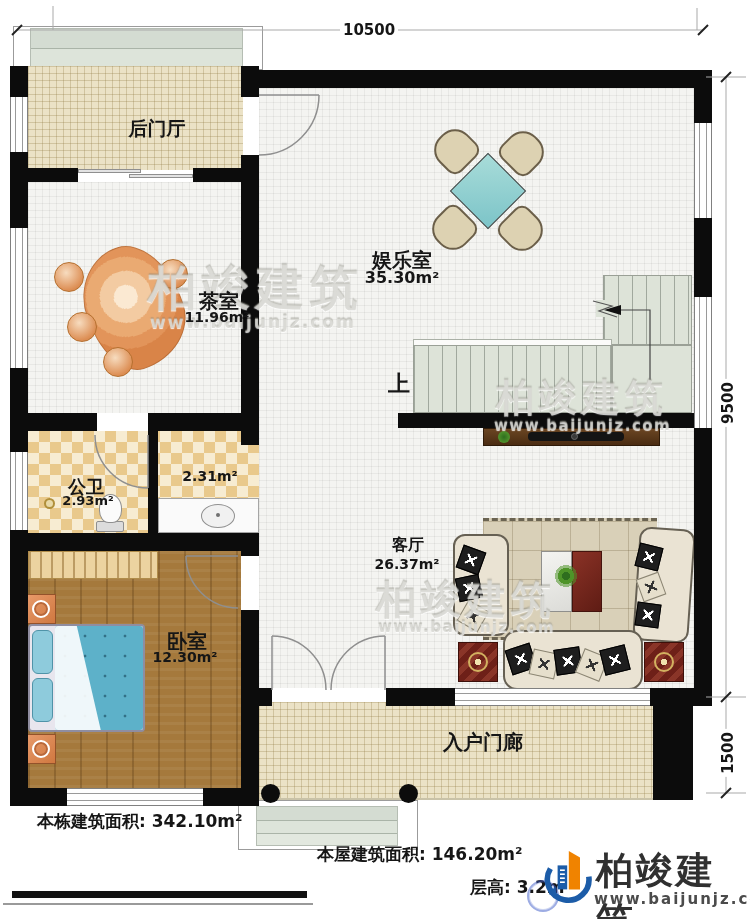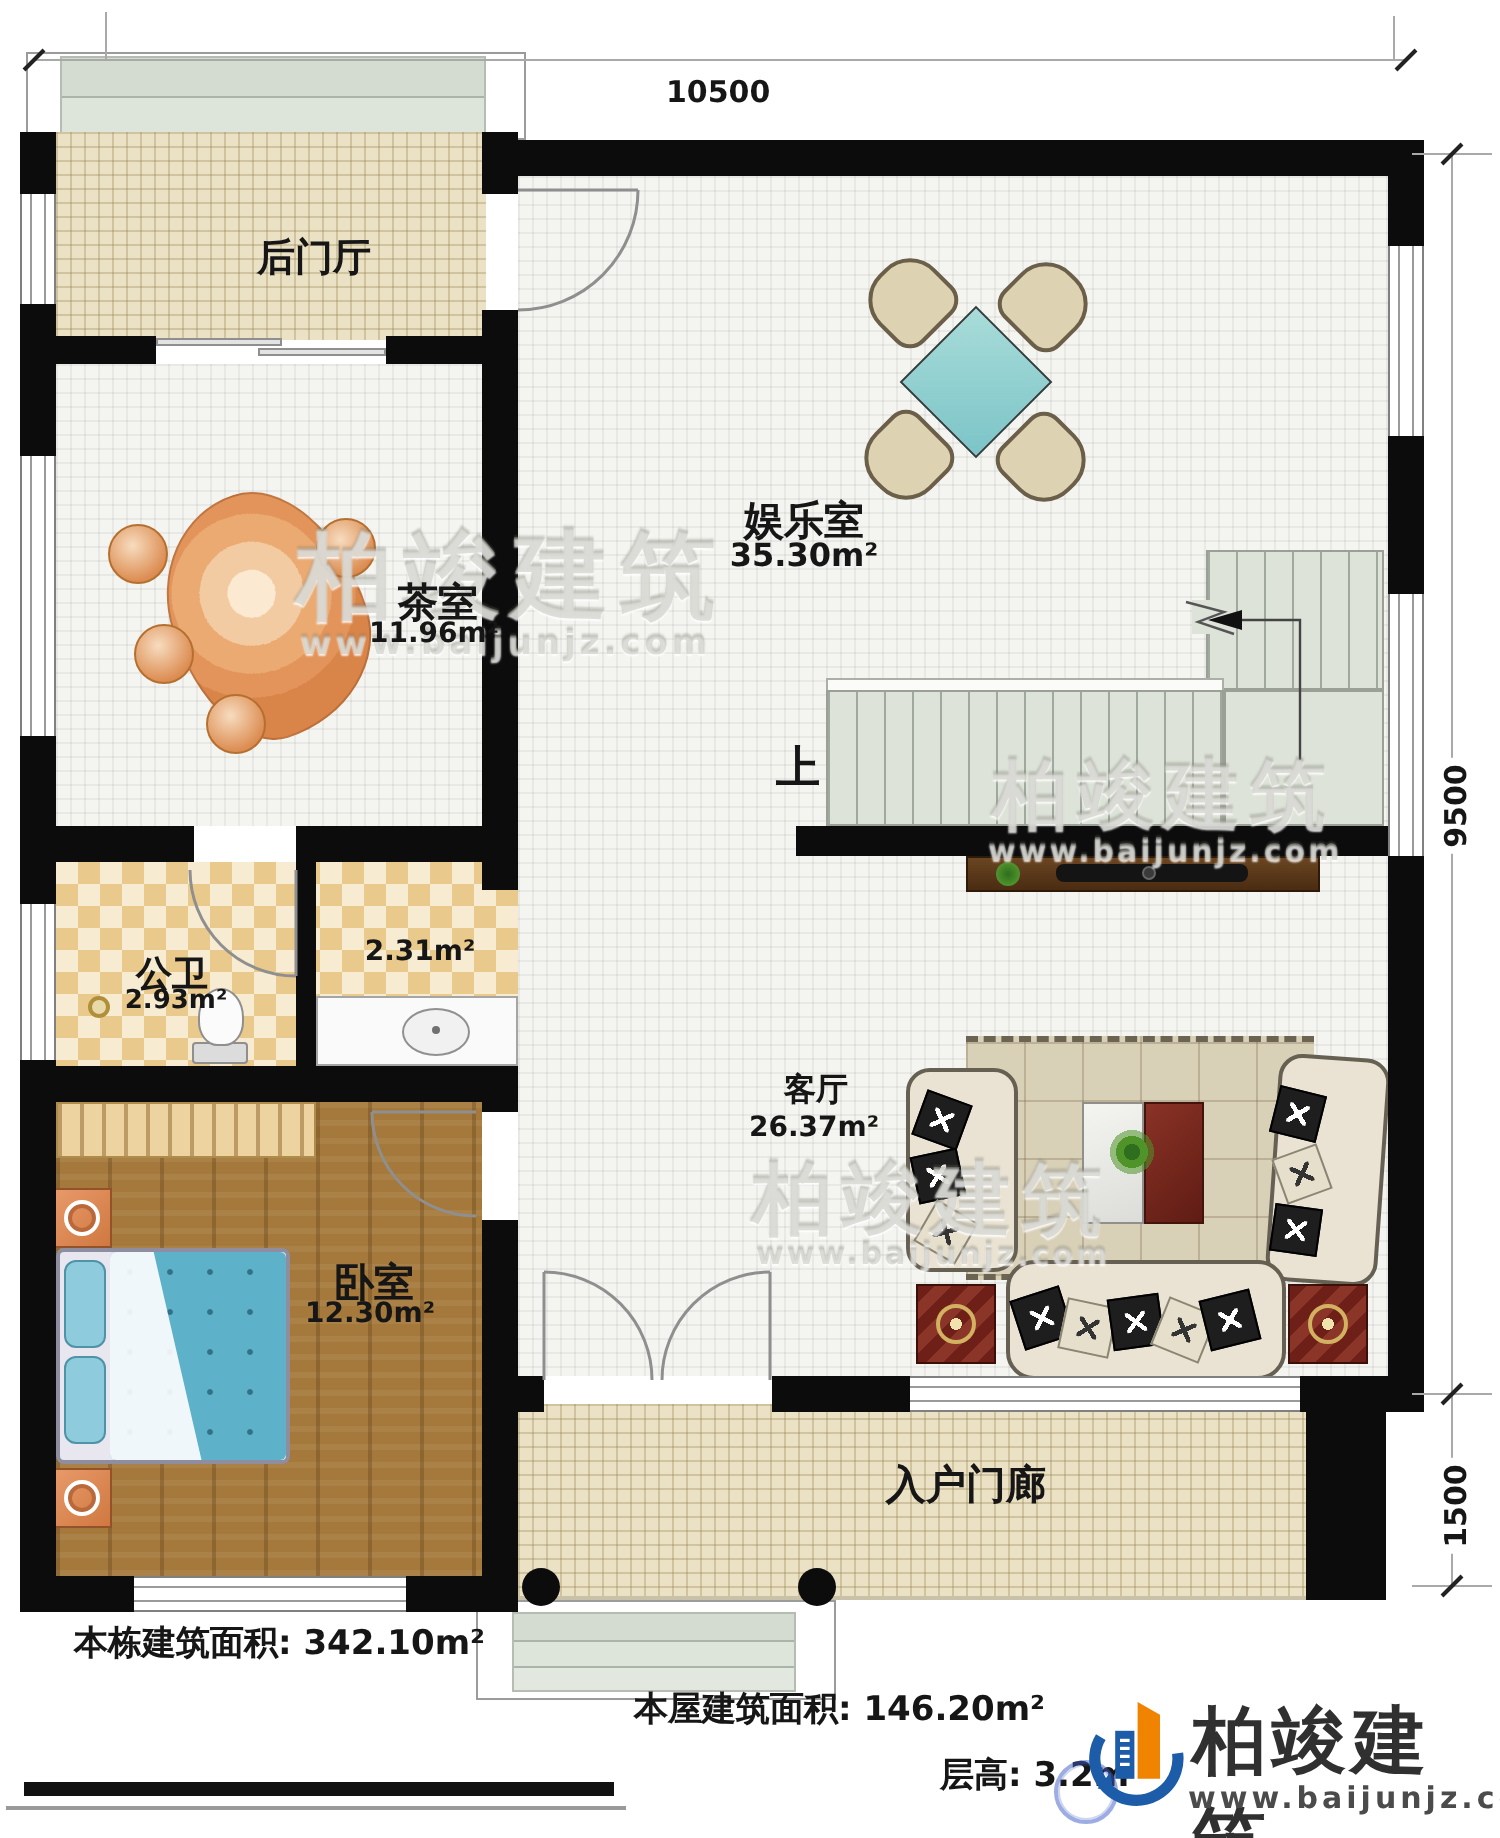--- a/index.html
+++ b/index.html
@@ -218,21 +218,21 @@
   <div class="lbl" style="left:86px;top:475px;font-size:18px;">公卫</div>
   <div class="lbl" style="left:88px;top:493px;font-size:13px;">2.93m²</div>
   <div class="lbl" style="left:210px;top:468px;font-size:14px;">2.31m²</div>
   <div class="lbl" style="left:187px;top:628px;font-size:20px;">卧室</div>
   <div class="lbl" style="left:185px;top:649px;font-size:14px;">12.30m²</div>
   <div class="lbl" style="left:408px;top:535px;font-size:16px;">客厅</div>
   <div class="lbl" style="left:407px;top:556px;font-size:14px;">26.37m²</div>
   <div class="lbl" style="left:483px;top:729px;font-size:20px;">入户门廊</div>
   <div class="lbl" style="left:399px;top:369px;font-size:22px;">上</div>
 
-  <div class="dimlbl" style="left:330px;top:21px;margin-top:16px;">10500</div>
+  <div class="dimlbl" style="left:340px;top:21px;">10500</div>
   <div class="dimlbl" style="left:704px;top:394px;transform:rotate(-90deg);">9500</div>
   <div class="dimlbl" style="left:704px;top:744px;transform:rotate(-90deg);">1500</div>
 
   <div class="abs" style="left:37px;top:810px;font-size:17px;font-weight:bold;">本栋建筑面积: 342.10m²</div>
   <div class="abs" style="left:12px;top:891px;width:295px;height:7px;background:#111;"></div>
   <div class="abs" style="left:3px;top:903px;width:310px;height:2px;background:#9a9a9a;"></div>
   <div class="abs" style="left:317px;top:843px;font-size:17px;font-weight:bold;">本屋建筑面积: 146.20m²</div>
   <div class="abs" style="left:470px;top:876px;font-size:17px;font-weight:bold;">层高: 3.2m</div>
   <div class="abs" style="left:527px;top:880px;width:32px;height:32px;border-radius:50%;border:2px solid rgba(60,90,200,.5);box-shadow:inset 0 0 0 1px rgba(60,90,200,.25);box-sizing:border-box;"></div>
 

